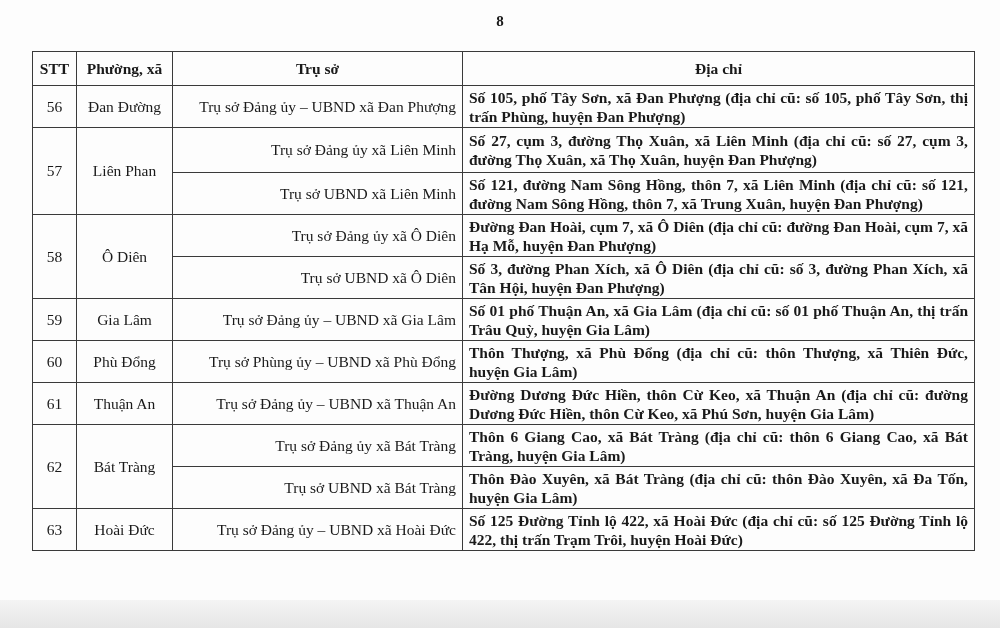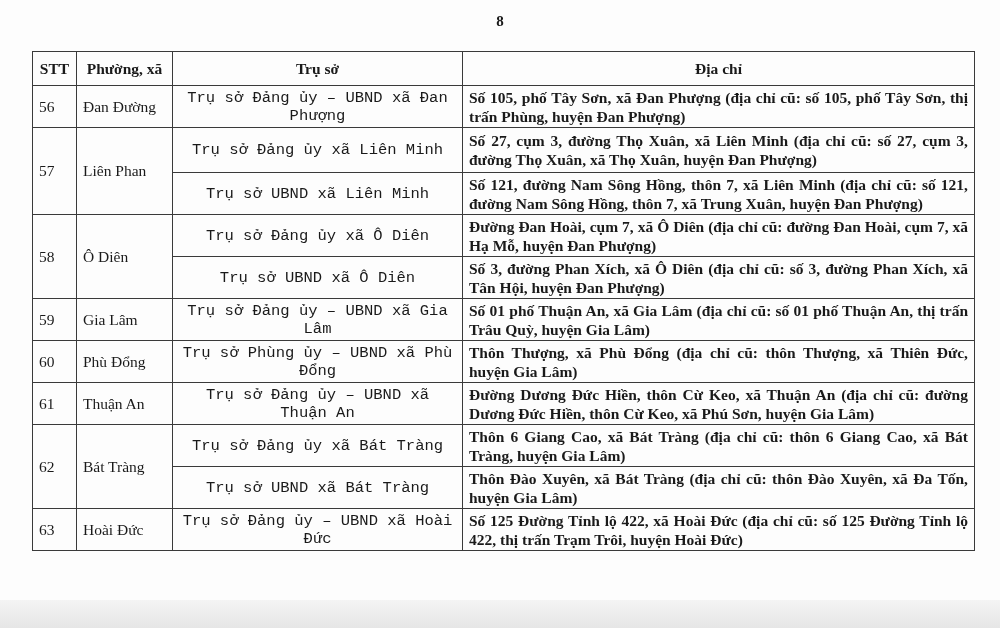--- a/index.html
+++ b/index.html
@@ -24,22 +24,22 @@
   table.doc td, table.doc th {
     border: 1.5px solid #3a3a3a;
     padding: 0 6px;
     vertical-align: middle;
   }
   table.doc th { font-weight: bold; height: 33px; text-align: center; }
   col.c-stt { width: 44px; }
   col.c-ward { width: 96px; }
   col.c-office { width: 290px; }
   col.c-addr { width: 512px; }
-  td.stt, td.ward { }
-  td.office { text-align: center; padding-left: 8px; font-family: Liberation Mono, monospace; }
+  td.stt, td.ward { text-align: center; }
+  td.office { text-align: right; padding-left: 8px; }
   td.addr {
     text-align: justify; line-height: 19px;
     padding-top: 2px; padding-bottom: 2px; font-weight: bold;
   }
   tr.h45 td.office, tr.h45 td.addr { height: 41px; }
   tr.h48 td.office, tr.h48 td.addr { height: 44px; }
   .bottom-fade {
     position: absolute; left: 0; top: 600px; width: 1000px; height: 28px;
     background: linear-gradient(#f4f4f4, #e6e6e6);
   }

